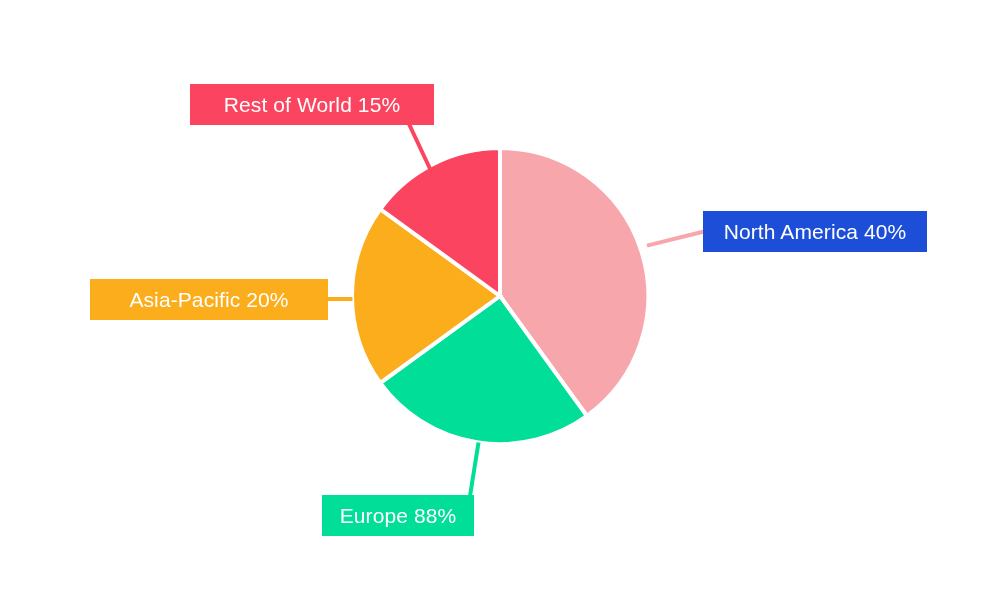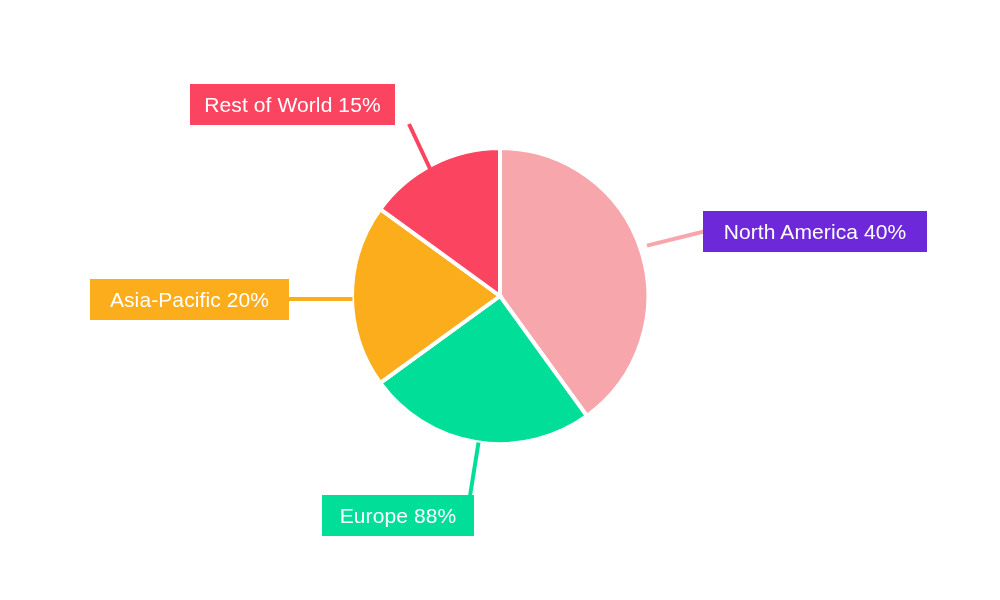--- a/index.html
+++ b/index.html
@@ -37,37 +37,37 @@
     font-family: "Liberation Sans", sans-serif;
     font-weight: 400;
     line-height: 1;
     white-space: nowrap;
     letter-spacing: 0.1px;
   }
   
   #label-rest-of-world {
     left: 190px;
     top: 84px;
-    width: 205px;
+    width: 244px;
     height: 41px;
     background: #fb4560;
   }
   
   #label-north-america {
     left: 703px;
     top: 211px;
     width: 224px;
     height: 41px;
-    background: #6d28d9;
+    background: #1d4ed8;
   }
   
   #label-asia-pacific {
     left: 90px;
     top: 279px;
-    width: 199px;
+    width: 238px;
     height: 41px;
     background: #fbad1b;
   }
   
   #label-europe {
     left: 322px;
     top: 495px;
     width: 152px;
     height: 41px;
     background: #00de97;

